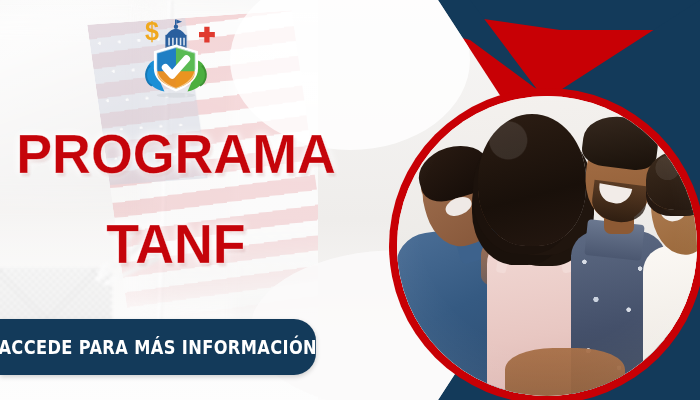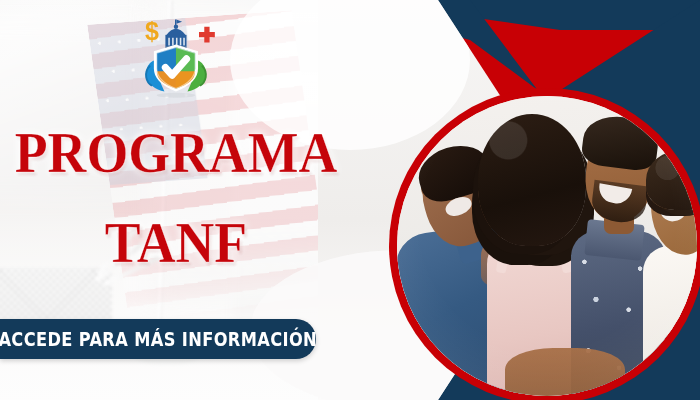--- a/index.html
+++ b/index.html
@@ -331,40 +331,40 @@
     line-height:.92;
     font-weight:900;
     font-style:normal;
     color:#c5040a;
     letter-spacing:0px;
     -webkit-text-stroke:0.5px rgba(255,255,255,.55);
     text-shadow:
        0 0 6px rgba(255,255,255,.95),
        0 0 12px rgba(255,255,255,.8),
        2px 3px 3px rgba(120,0,0,.18);
-    font-family:Liberation Serif, serif;
+    font-family:Liberation Sans, sans-serif;
   }
   .headline .l1 {
     display:block;
     font-size:56px;
     transform:scaleX(.96);
     white-space:nowrap;
   }
   .headline .l2 {
     display:block;
     font-size:56px;
     margin-top:38px;
     transform:scaleX(.96);
     white-space:nowrap;
   }
 
   
   .cta {
     position:absolute; left:0; top:319px;
-    width:316px; height:40px;
+    width:316px; height:56px;
     background:#133a5a;
     border-radius:0 22px 22px 0;
     display:flex; align-items:center; justify-content:center;
     box-shadow:0 2px 5px rgba(0,0,0,.18);
   }
   .cta-label {
     color:#ffffff;
     font-size:19px;
     font-weight:900;
     letter-spacing:.4px;

